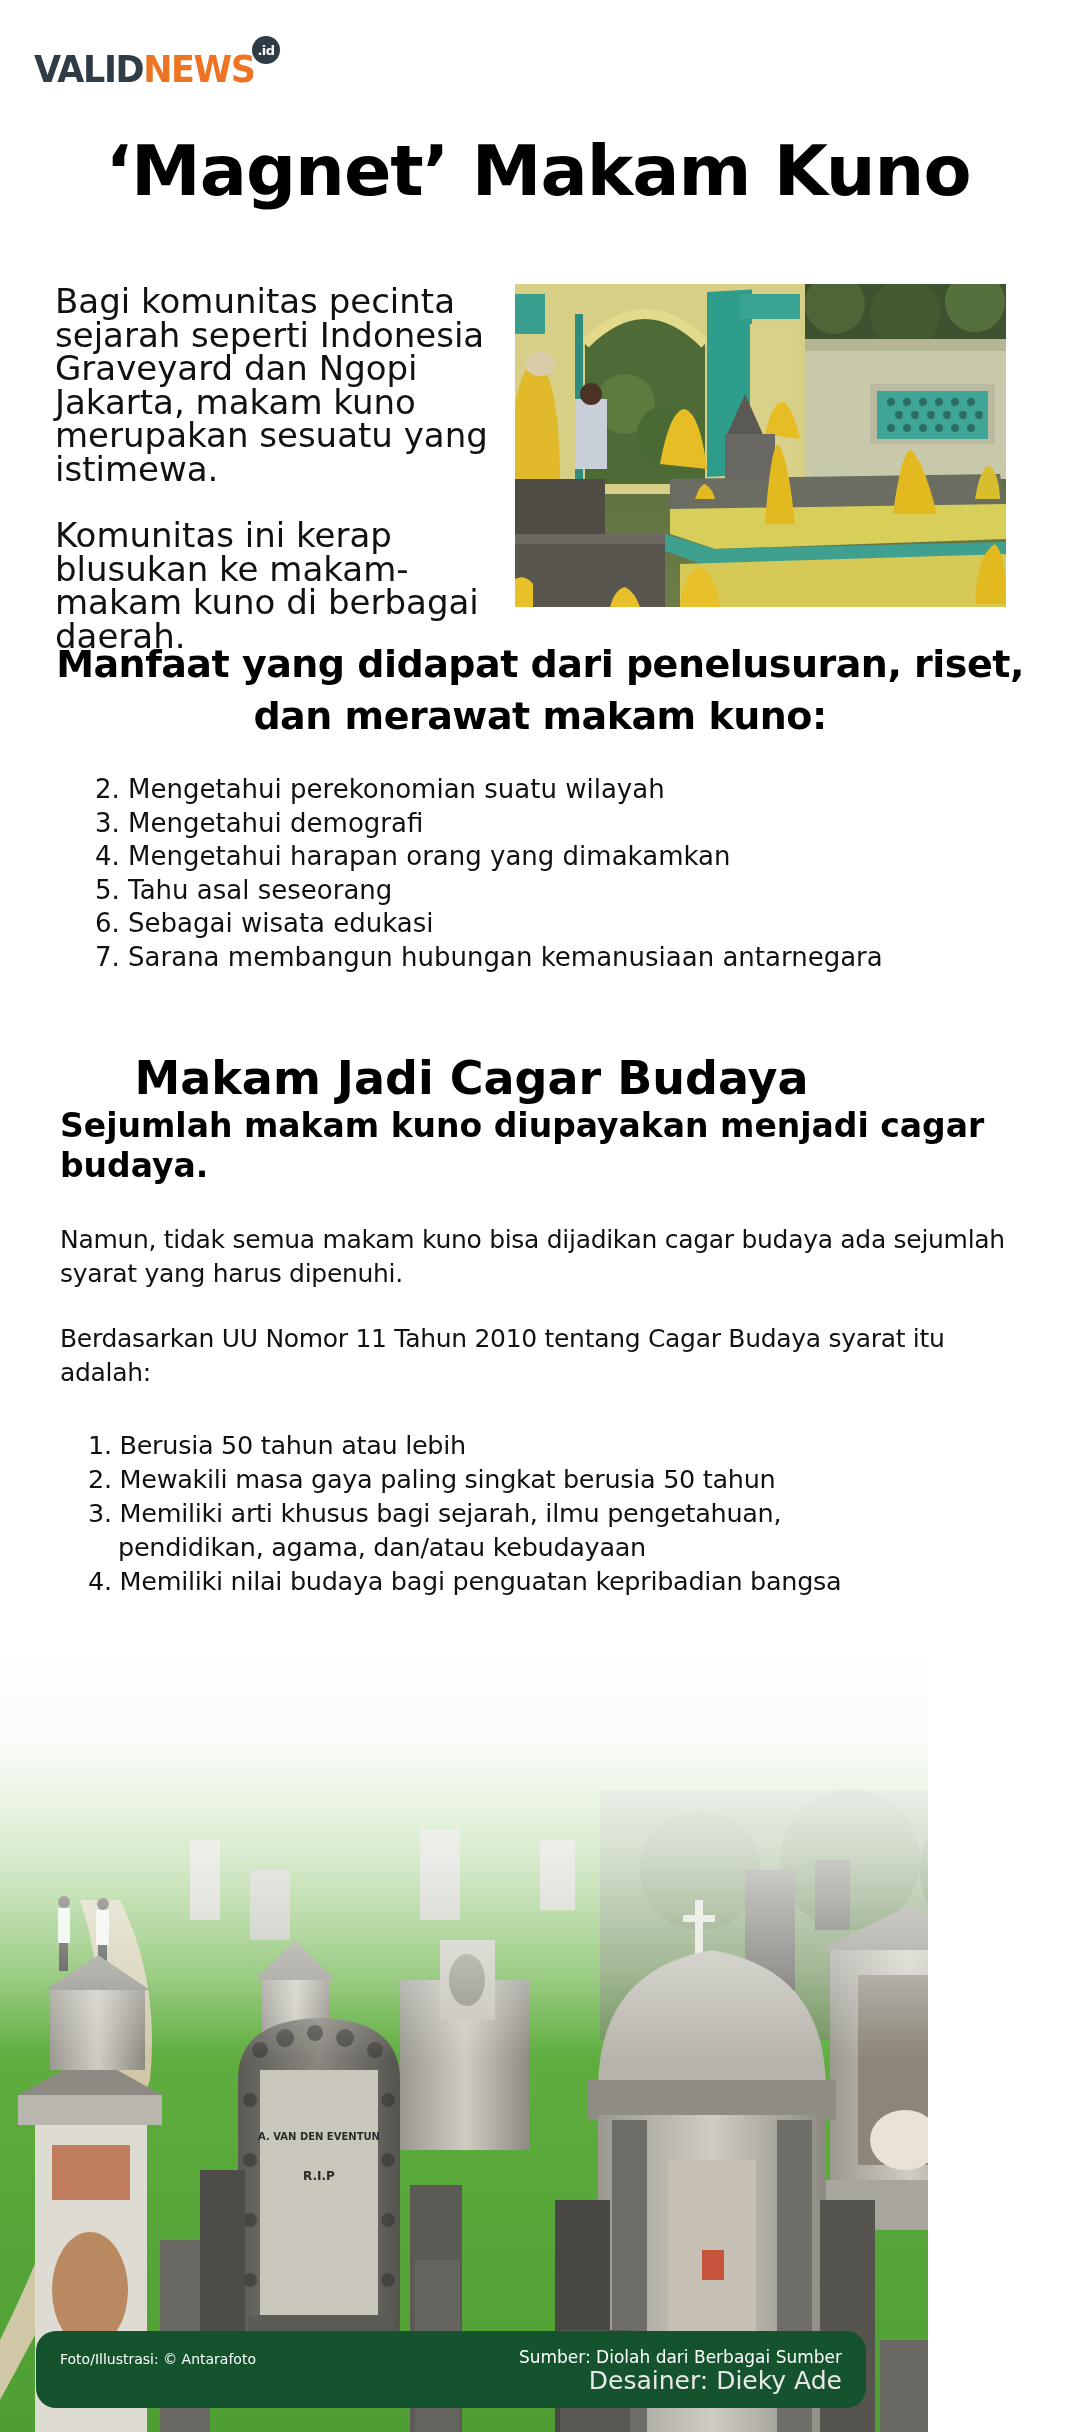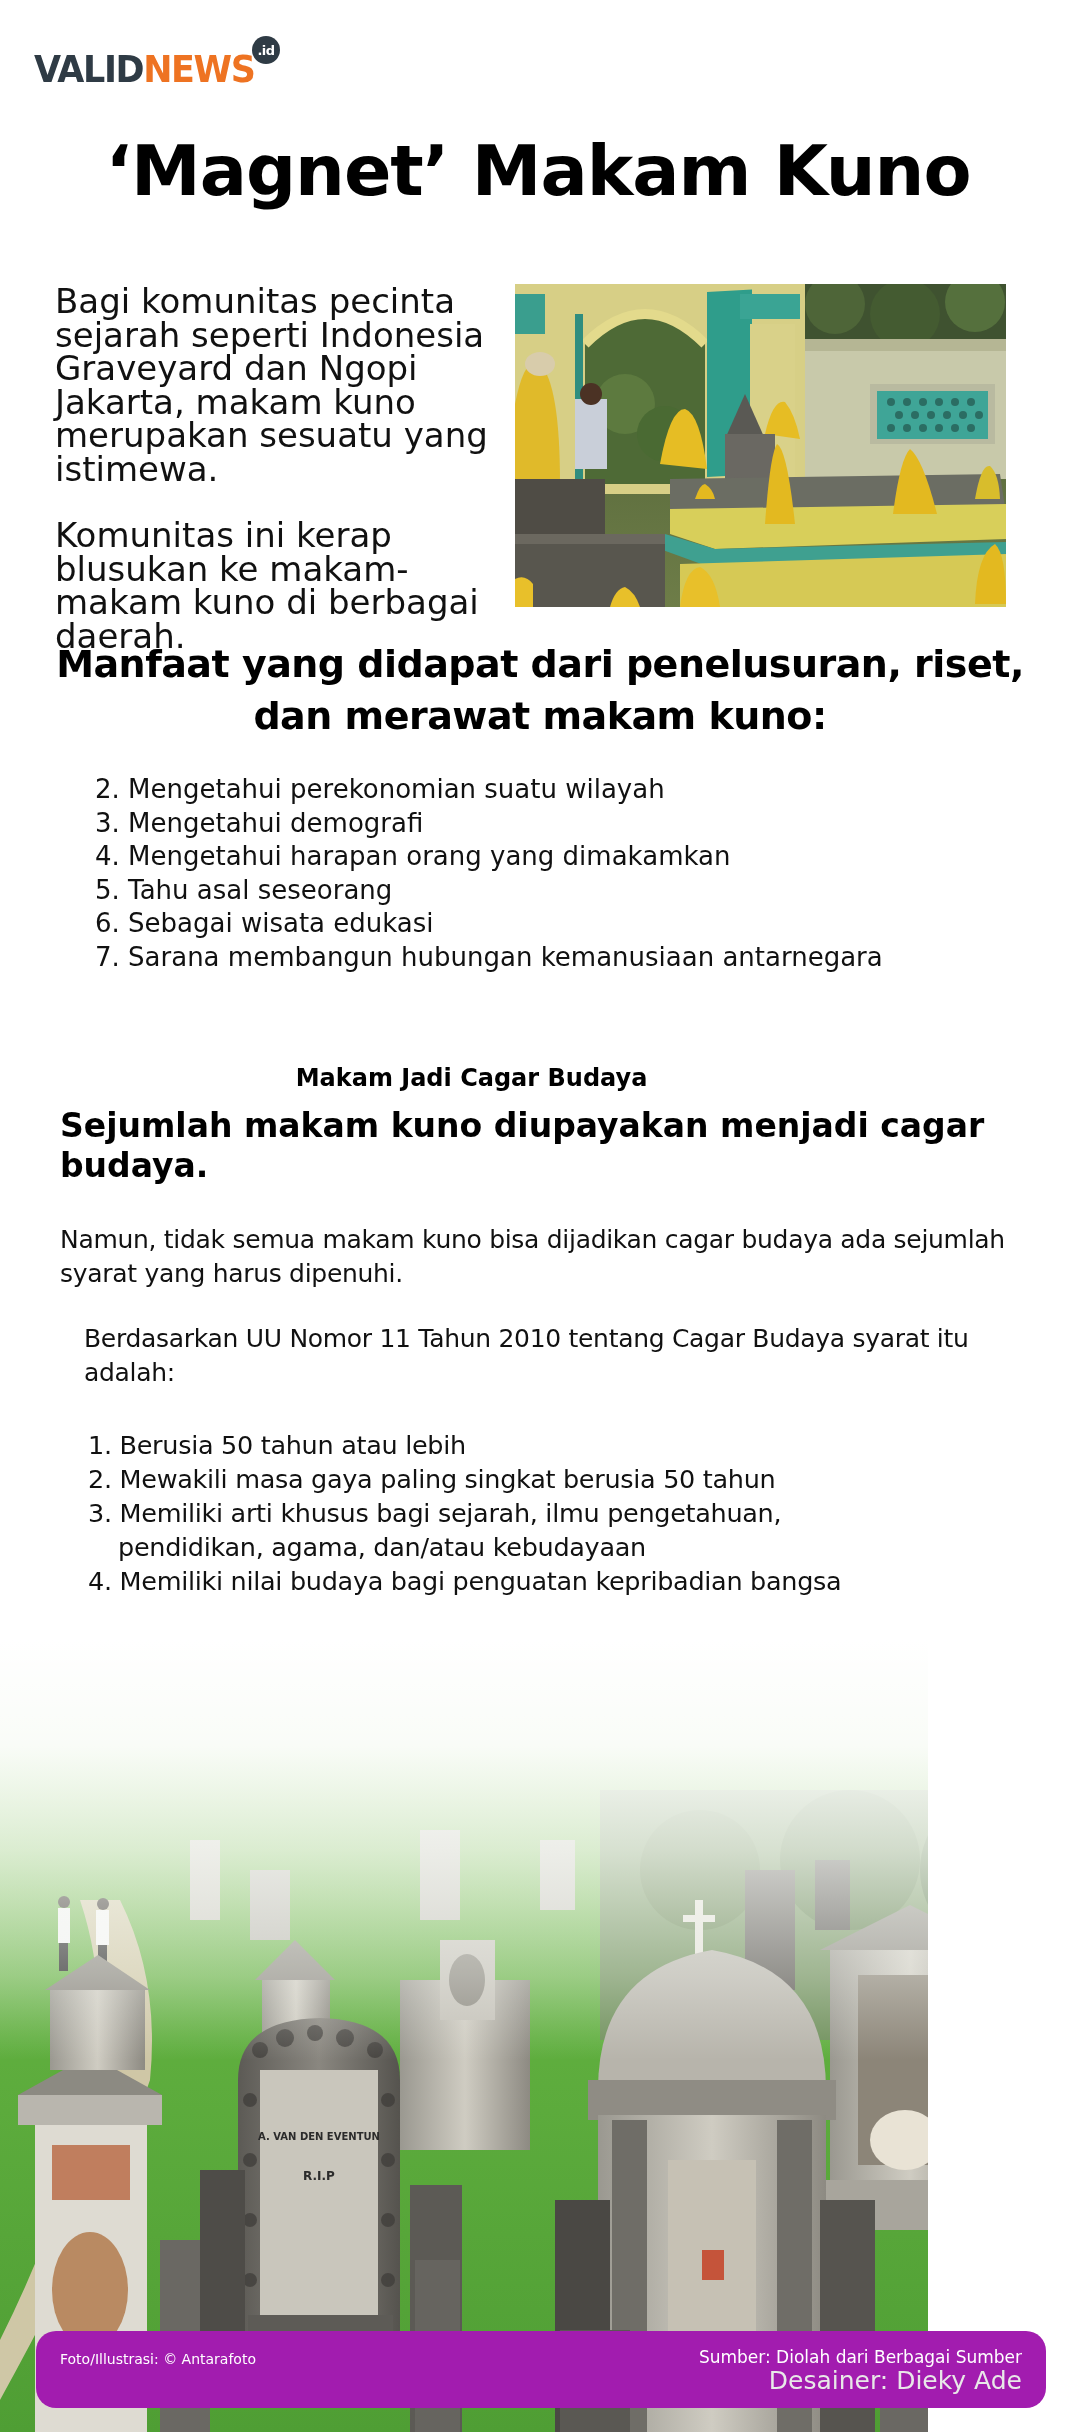--- a/index.html
+++ b/index.html
@@ -20,33 +20,33 @@
     .intro { position: absolute; left: 55px; top: 285px; width: 440px; font-family: "DejaVu Sans", sans-serif; font-size: 34px; line-height: 33.5px; color: #111; }
     .intro p + p { margin-top: 33px; }
 
     .photo1 { position: absolute; left: 515px; top: 284px; width: 491px; height: 323px; overflow: hidden; background: #5e6c3b; }
 
     
     .benefits-heading { position: absolute; left: 40px; width: 1000px; top: 638px; text-align: center; font-family: "DejaVu Sans", sans-serif; font-weight: 900; font-size: 38px; line-height: 52px; letter-spacing: -0.5px; color: #000; }
     .benefits-list { position: absolute; left: 95px; top: 773px; width: 920px; list-style: none; font-family: "DejaVu Sans", sans-serif; font-size: 26px; line-height: 33.6px; color: #111; }
 
     
-    .cb-heading { position: absolute; left: 0; width: 943px; top: 1050px; text-align: center; font-family: "DejaVu Sans", sans-serif; font-weight: 900; font-size: 24px; line-height: 56px; color: #000; }
+    .cb-heading { position: absolute; left: 0; width: 943px; top: 1050px; text-align: center; font-family: "DejaVu Sans", sans-serif; font-weight: 900; font-size: 46px; line-height: 56px; color: #000; }
     .cb-sub { position: absolute; left: 60px; top: 1106px; width: 940px; font-family: "DejaVu Sans", sans-serif; font-weight: 700; font-size: 33px; line-height: 40px; color: #000; }
     .cb-p1 { position: absolute; left: 60px; top: 1223px; width: 980px; font-family: "DejaVu Sans", sans-serif; font-size: 25px; line-height: 34px; color: #111; letter-spacing: -0.3px; }
-    .cb-p2 { position: absolute; left: 60px; top: 1322px; width: 980px; font-family: "DejaVu Sans", sans-serif; font-size: 25px; line-height: 34px; color: #111; letter-spacing: -0.3px; margin-left: 24px; }
+    .cb-p2 { position: absolute; left: 60px; top: 1322px; width: 980px; font-family: "DejaVu Sans", sans-serif; font-size: 25px; line-height: 34px; color: #111; letter-spacing: -0.3px; }
     .req-list { position: absolute; left: 88px; top: 1428px; width: 960px; list-style: none; font-family: "DejaVu Sans", sans-serif; font-size: 25.5px; line-height: 34px; color: #111; letter-spacing: -0.3px; }
     .req-list li .cont { display: block; padding-left: 30px; }
 
     
     .photo2 { position: absolute; left: 0; top: 1640px; width: 928px; height: 792px; overflow: hidden; }
     .fog { position: absolute; left: 0; top: 0; width: 1076px; height: 420px; background: linear-gradient(to bottom, rgba(255,255,255,1) 0%, rgba(255,255,255,0.95) 25%, rgba(250,252,248,0.75) 50%, rgba(250,252,248,0.35) 80%, rgba(255,255,255,0) 100%); }
 
     
-    .caption { position: absolute; left: 36px; top: 2331px; width: 1010px; height: 77px; background: #a21caf; border-radius: 20px; color: #fff; font-family: "DejaVu Sans", sans-serif; }
+    .caption { position: absolute; left: 36px; top: 2331px; width: 830px; height: 77px; background: #14532d; border-radius: 20px; color: #fff; font-family: "DejaVu Sans", sans-serif; }
     .cap-photo { position: absolute; left: 24px; top: 20px; font-size: 14px; }
     .cap-source { position: absolute; right: 24px; top: 16px; font-size: 17px; text-align: right; }
     .cap-designer { position: absolute; right: 24px; top: 35px; font-size: 25px; text-align: left; color: #e8e8e8; }
   </style>
 </head>
 <body>
 
 <div class="logo">
   <span class="logo-text">
     <span class="logo-valid">VALID</span><span class="logo-news">NEWS</span>

